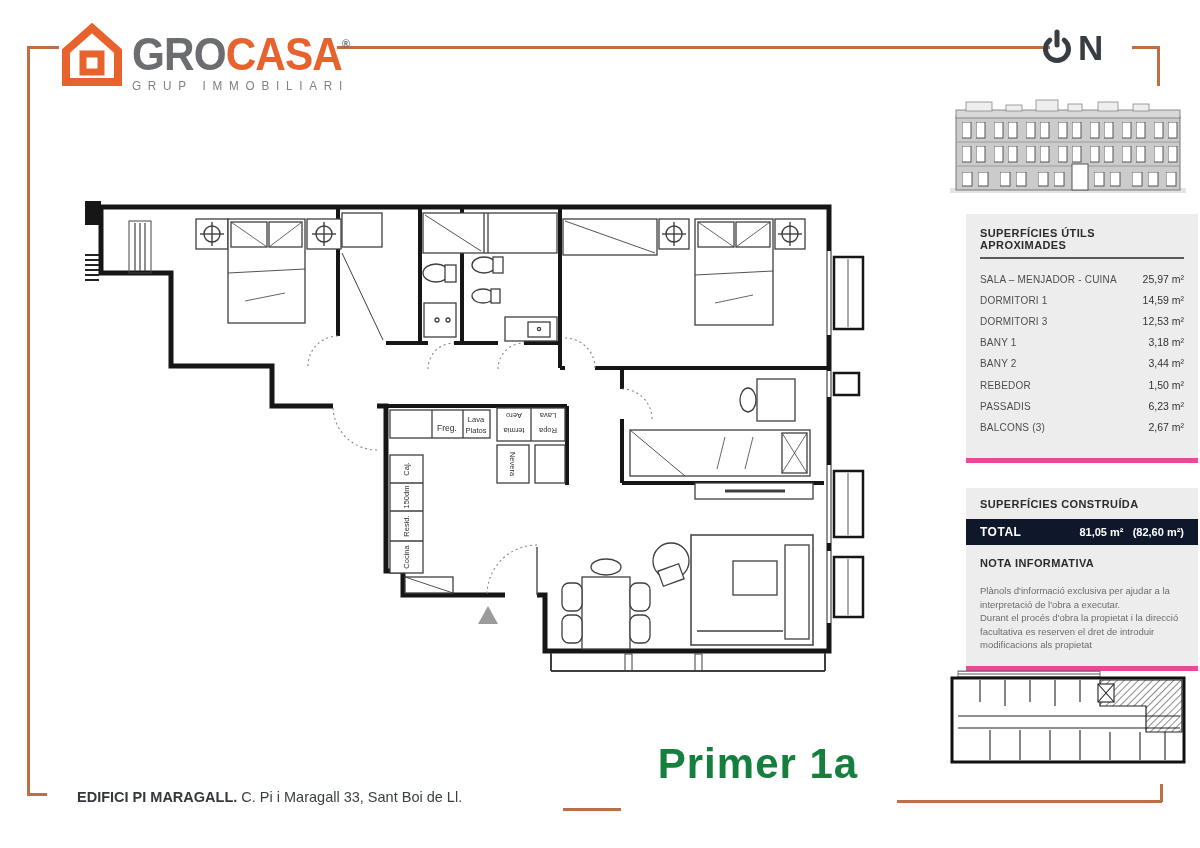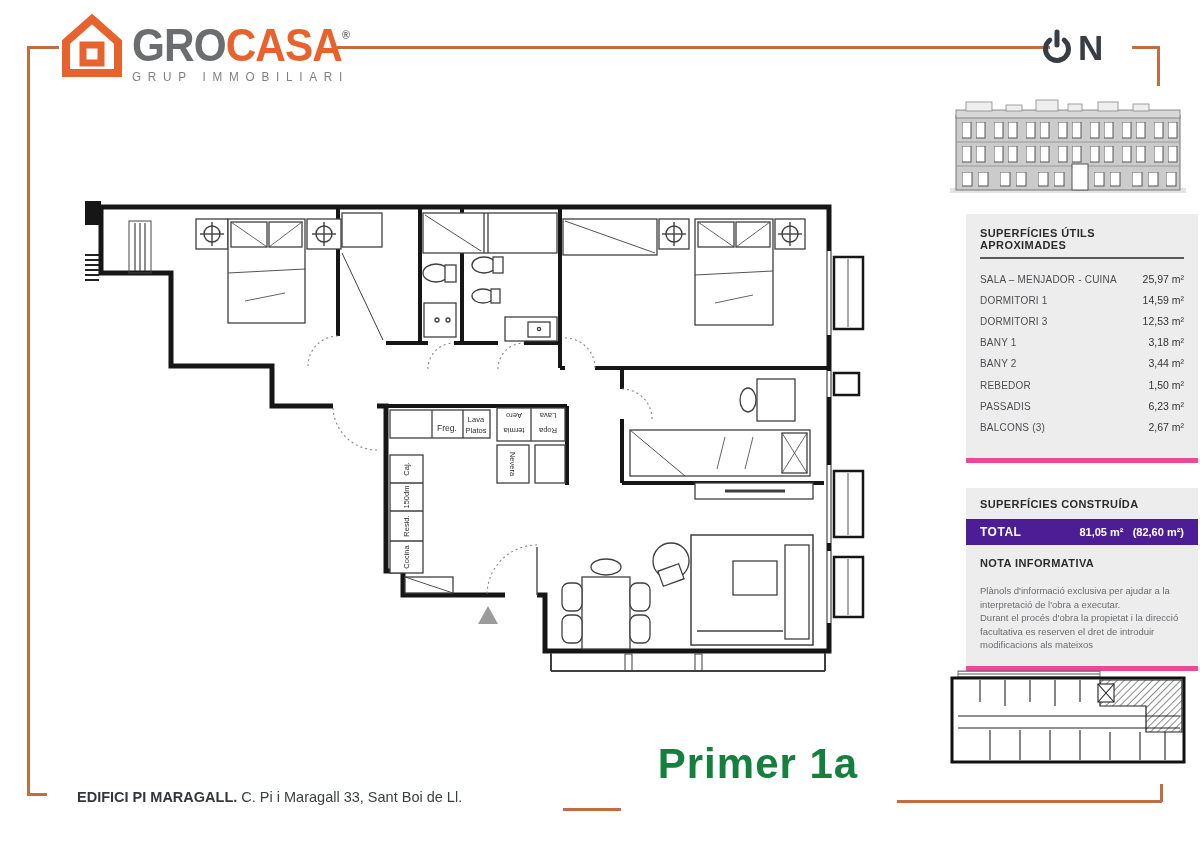--- a/index.html
+++ b/index.html
@@ -3,37 +3,37 @@
 <meta charset="utf-8">
 <style>
   html,body{margin:0;padding:0;}
   body{
     width:1200px;height:848px;position:relative;background:#ffffff;
     font-family:"Liberation Sans",sans-serif;overflow:hidden;
   }
   
   .oline{position:absolute;background:#bf6e44;}
   
-  .grocasa{position:absolute;left:60px;top:13px;display:flex;align-items:flex-start;}
+  .grocasa{position:absolute;left:60px;top:22px;display:flex;align-items:flex-start;}
   .grocasa-text{margin-left:8px;transform:scaleX(.9);transform-origin:left top;}
   .grocasa-word{font-weight:bold;font-size:47px;line-height:44px;letter-spacing:-1px;}
   .gro{color:#6c6d70;}
   .casa{color:#e8622d;}
   .reg{font-size:12px;color:#6c6d70;vertical-align:22px;font-weight:bold;}
   .grocasa-sub{font-size:13px;letter-spacing:7.5px;color:#808184;margin-top:2px;}
   .onlogo{position:absolute;left:1040px;top:28px;display:flex;align-items:center;}
   .onlogo .n{font-size:35px;font-weight:bold;color:#383d44;margin-left:4px;letter-spacing:1px;}
   
   .panel{position:absolute;left:966px;width:232px;background:#ededee;border-bottom:5px solid #ec4899;box-sizing:border-box;}
   .panel-title{font-size:11px;font-weight:bold;color:#2b2b2b;letter-spacing:.4px;}
   .title-rule{height:2px;background:#58595b;margin:6px 0 9px;}
   .surf-row{display:flex;justify-content:space-between;align-items:baseline;padding:4.6px 0;}
   .surf-label{font-size:10px;color:#4c4d4f;letter-spacing:.2px;}
   .surf-value{font-size:10.5px;color:#333;}
-  .total-bar{display:flex;justify-content:space-between;align-items:center;background:#4c1d95;color:#fff;
+  .total-bar{display:flex;justify-content:space-between;align-items:center;background:#0f172a;color:#fff;
     margin:9px -14px 0;padding:6px 14px;}
   .total-label{font-size:12px;font-weight:bold;letter-spacing:.5px;}
   .total-values{font-size:11px;font-weight:bold;}
   .note-line{font-size:9.5px;color:#6b6c6e;line-height:13.5px;}
   
   .footer-text{position:absolute;left:77px;top:789px;font-size:14.5px;color:#3a3f44;}
   .footer-text b{color:#34383d;}
   .unit-title{position:absolute;left:638px;top:740px;width:240px;text-align:center;
     font-size:42px;font-weight:bold;color:#15803d;letter-spacing:1px;}
   
@@ -187,21 +187,21 @@
     <span class="total-values"><span>81,05 m²</span>&nbsp;&nbsp;&nbsp;<span>(82,60 m²)</span></span>
   </div>
 </div>
 
 <div class="panel" style="top:545px;padding:12px 14px 14px;">
   <div class="panel-title" style="margin-bottom:15px;">NOTA INFORMATIVA</div>
   <div class="note-line">Plànols d'informació exclusiva per ajudar a la</div>
   <div class="note-line">interpretació de l'obra a executar.</div>
   <div class="note-line">Durant el procés d'obra la propietat i la direcció</div>
   <div class="note-line">facultativa es reserven el dret de introduir</div>
-  <div class="note-line">modificacions als mateixos</div>
+  <div class="note-line">modificacions als propietat</div>
 </div>
 
 <svg class="abs" style="left:950px;top:670px;" width="236" height="100" viewBox="0 0 236 100">
   <defs>
     <pattern id="hatchPat" width="5" height="5" patternUnits="userSpaceOnUse" patternTransform="rotate(45)">
       <line x1="0" y1="0" x2="0" y2="5" stroke="#6e6e6e" stroke-width="1.6"></line>
     </pattern>
     <pattern id="hstripe" width="4" height="3" patternUnits="userSpaceOnUse">
       <line x1="0" y1="1" x2="4" y2="1" stroke="#555" stroke-width="1"></line>
     </pattern>

